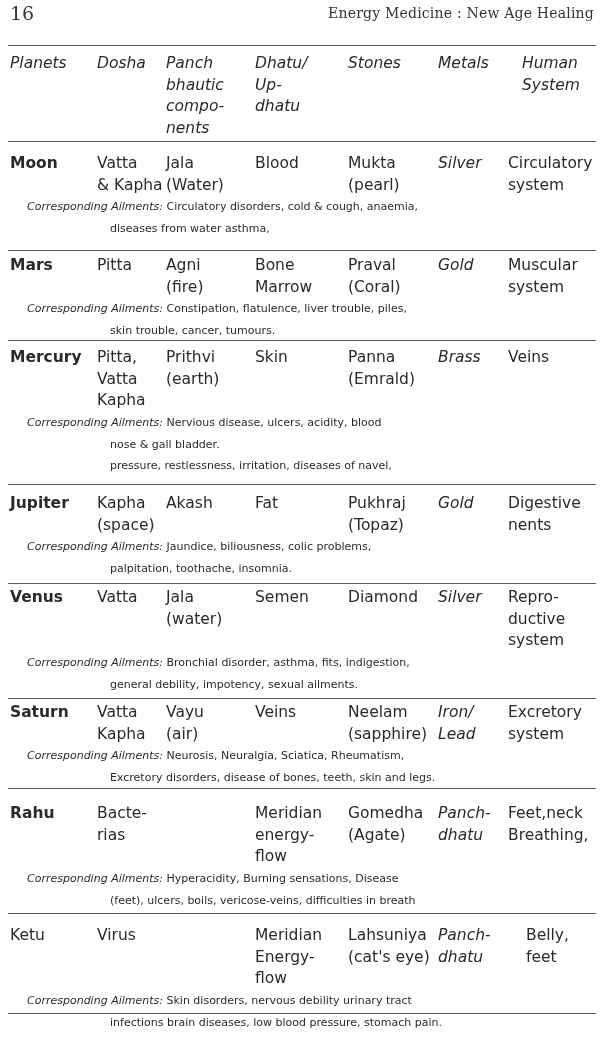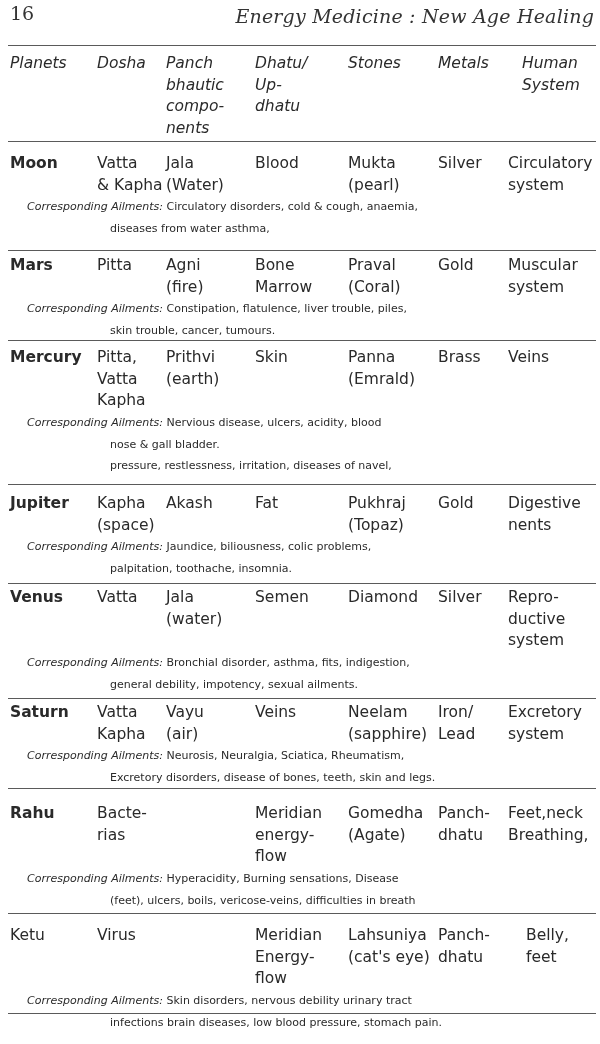--- a/index.html
+++ b/index.html
@@ -1,30 +1,30 @@
 <!DOCTYPE html>
 <html><head>
 <meta charset="utf-8">
 <style>
   html, body { margin: 0; padding: 0; background: #ffffff; }
   body { width: 600px; height: 1044px; position: relative; overflow: hidden;
          font-family: "DejaVu Sans", sans-serif; color: #2a2a2a; }
   .page-number { position: absolute; left: 10px; top: 2px; font-family: "DejaVu Serif", serif;
          font-size: 19px; color: #333; }
   .running-head { position: absolute; right: 6px; top: 5px; font-family: "DejaVu Serif", serif;
-         font-style: italic; font-size: 19px; color: #333; letter-spacing: 0.2px; }
+         font-size: 14px; color: #333; letter-spacing: 0.2px; }
   .rule { position: absolute; left: 8px; width: 588px; height: 1px; background: #5a5a5a; }
   .row { position: absolute; left: 0; width: 600px; }
   .cells { position: relative; height: 0; }
   .cell { position: absolute; top: 0; font-size: 15.5px; line-height: 21.5px; white-space: pre-line; }
   .hdr .cell { font-style: italic; }
   .planet { font-weight: bold; }
   .planet.normal { font-weight: normal; }
   .c0 { left: 10px; } .c1 { left: 97px; } .c2 { left: 166px; } .c3 { left: 255px; }
-  .c4 { left: 348px; } .c5 { left: 438px; } .c6 { left: 508px; }
+  .c4 { left: 348px; } .c5 { left: 438px; font-style: italic; } .c6 { left: 508px; }
   .ailments { position: absolute; left: 27px; width: 586px; font-size: 11px; line-height: 21.5px; }
   .ail-label { font-style: italic; }
   .ail-line2 { display: block; padding-left: 83px; }
 </style>
 </head>
 <body>
 
 <div class="page-number">16</div>
 <div class="running-head">Energy Medicine : New Age Healing</div>
 

